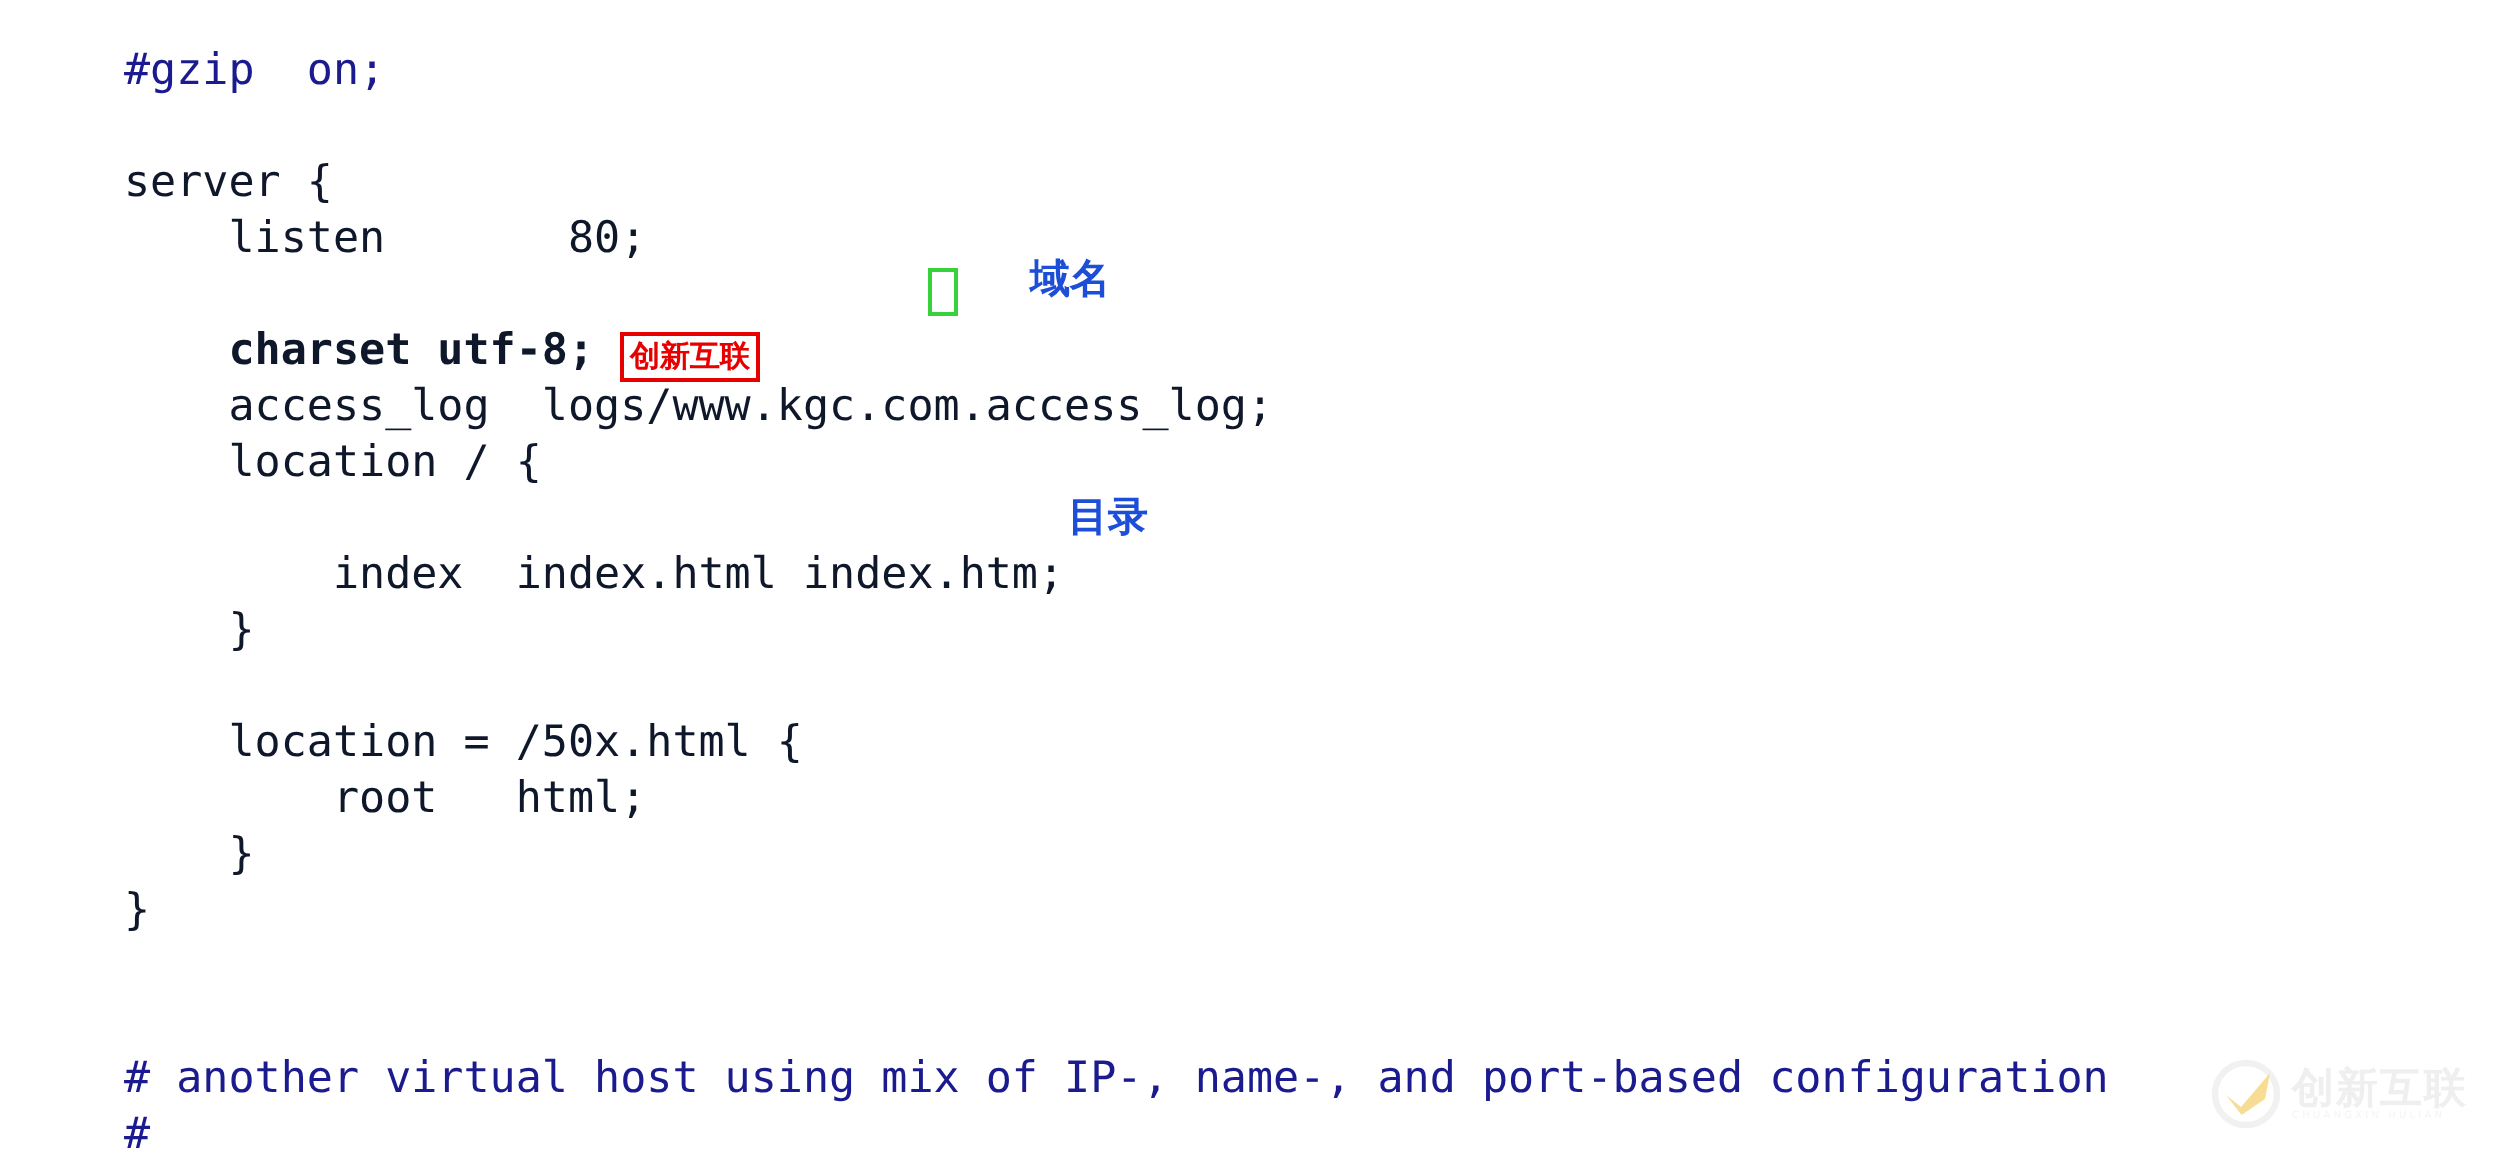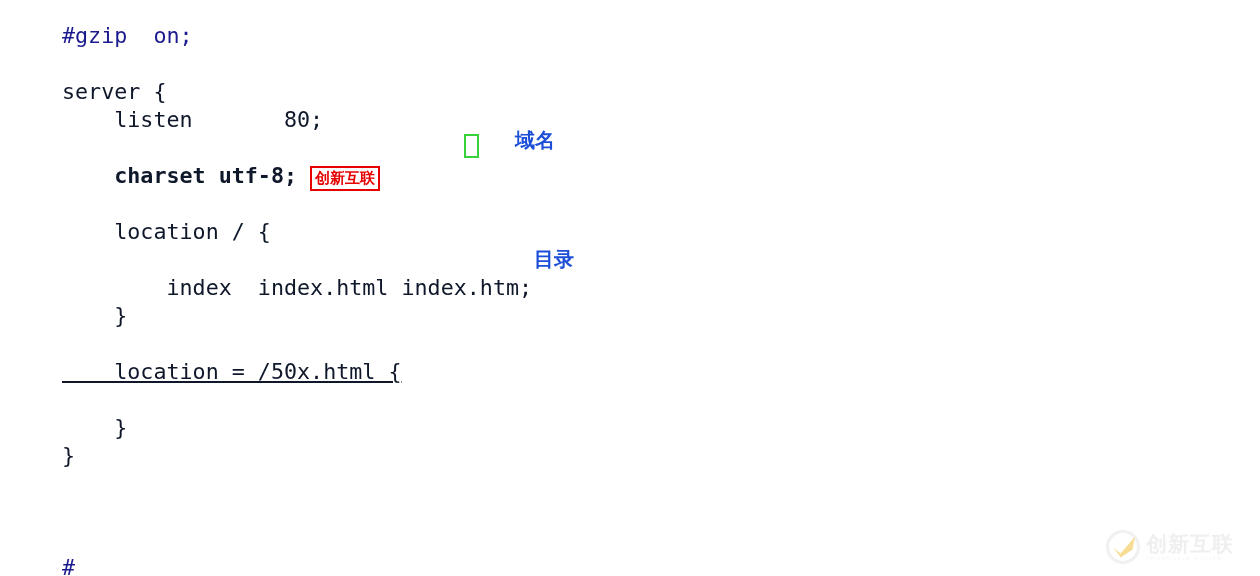--- a/index.html
+++ b/index.html
@@ -112,28 +112,31 @@
 </style>
 </head>
 <body>
 
 <div id="code-area">
     <div class="code-line comment" style="top: 22px;">#gzip  on;</div>
     <div class="code-line" style="top: 50px;"></div>
     <div class="code-line" style="top: 78px;">server {</div>
     <div class="code-line" style="top: 106px;">    listen       80;</div>
     <div class="code-line" style="top: 162px; font-weight: bold;">    charset utf-8;</div>
+    <div class="code-line" style="top: 190px;">    access_log  logs/www.kgc.com.access_log;</div>
     <div class="code-line" style="top: 218px;">    location / {</div>
     <div class="code-line" style="top: 274px;">        index  index.html index.htm;</div>
     <div class="code-line" style="top: 302px;">    }</div>
-    <div class="code-line" style="top: 358px; text-decoration: underline;">    location = /50x.html {</div>
+    <div class="code-line" style="top: 358px;">    location = /50x.html {</div>
+    <div class="code-line" style="top: 386px;">        root   html;</div>
     <div class="code-line" style="top: 414px;">    }</div>
     <div class="code-line" style="top: 442px;">}</div>
     <div class="code-line" style="top: 470px;"></div>
     <div class="code-line" style="top: 498px;"></div>
+    <div class="code-line comment" style="top: 526px;"># another virtual host using mix of IP-, name-, and port-based configuration</div>
     <div class="code-line comment" style="top: 554px;">#</div>
   </div>
 
 <div id="annotation-layer">
     <div class="annot-label" style="left: 515px; top: 132px;">域名</div>
     <div class="annot-boxed" style="left: 310px; top: 166px;">创新互联</div>
     <div class="annot-label" style="left: 534px; top: 251px;">目录</div>
     <div class="tofu-box" style="left: 464px; top: 134px; width: 15px; height: 24px;"></div>
   </div>
 

